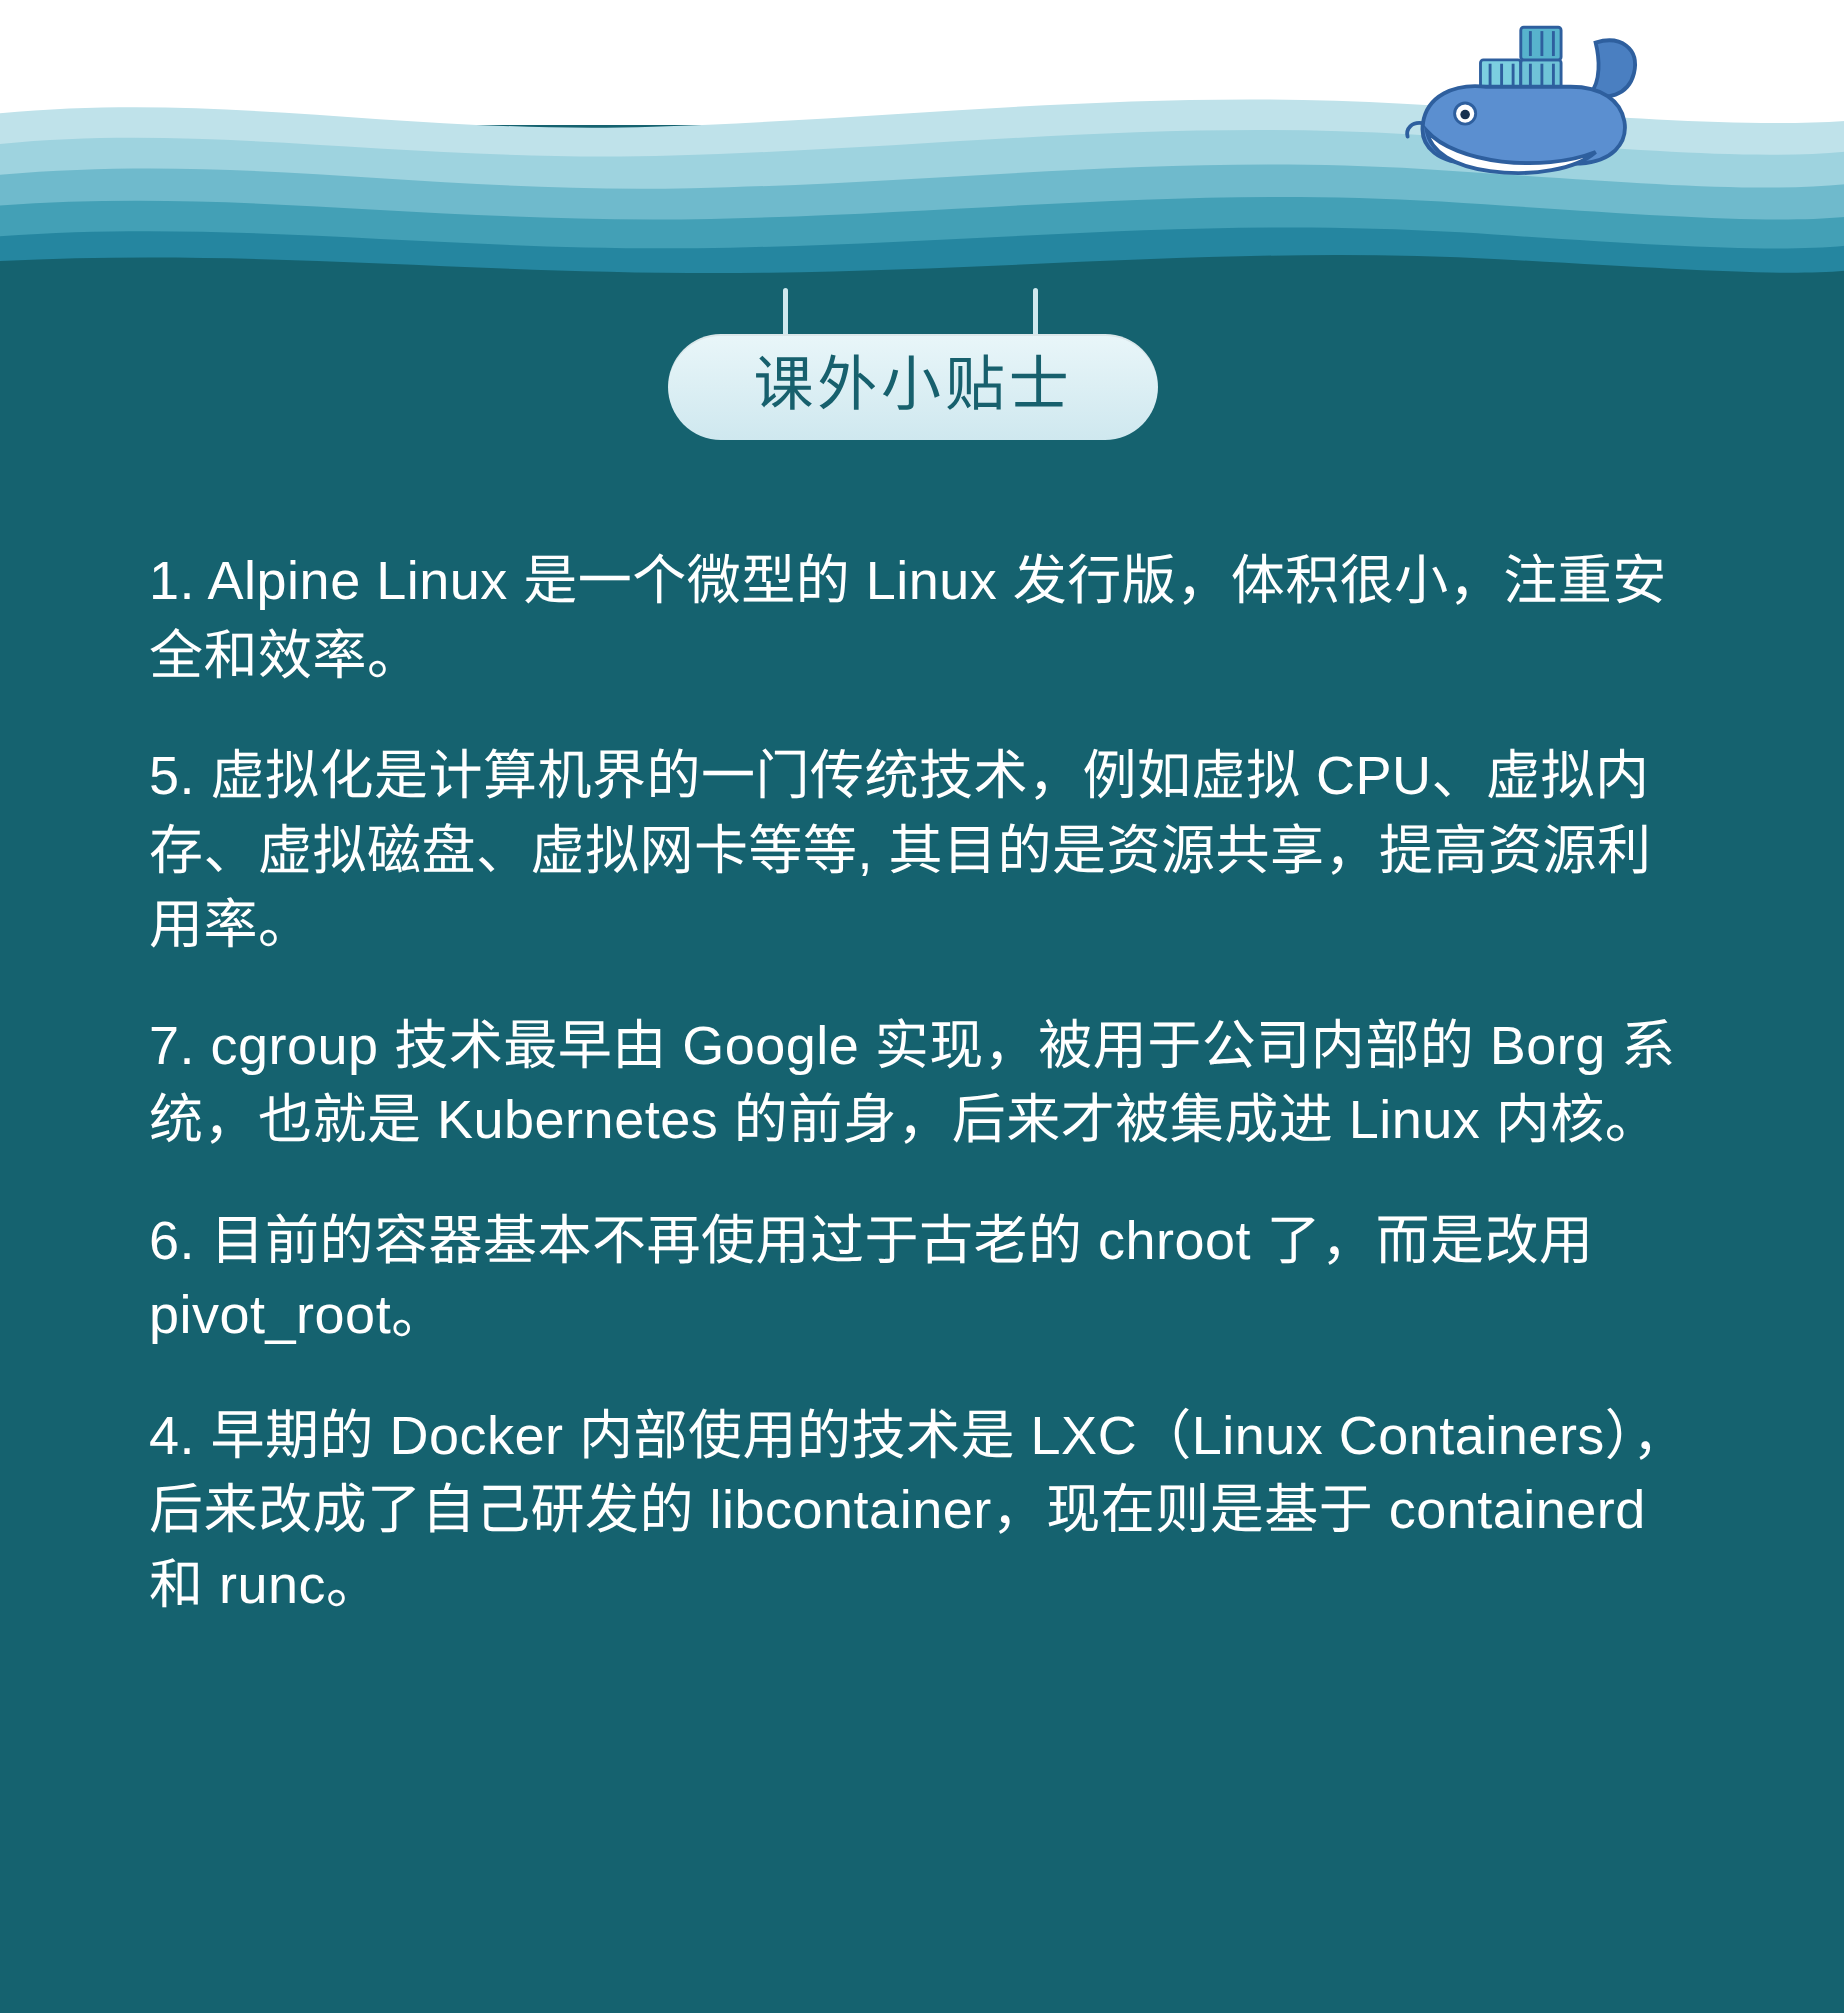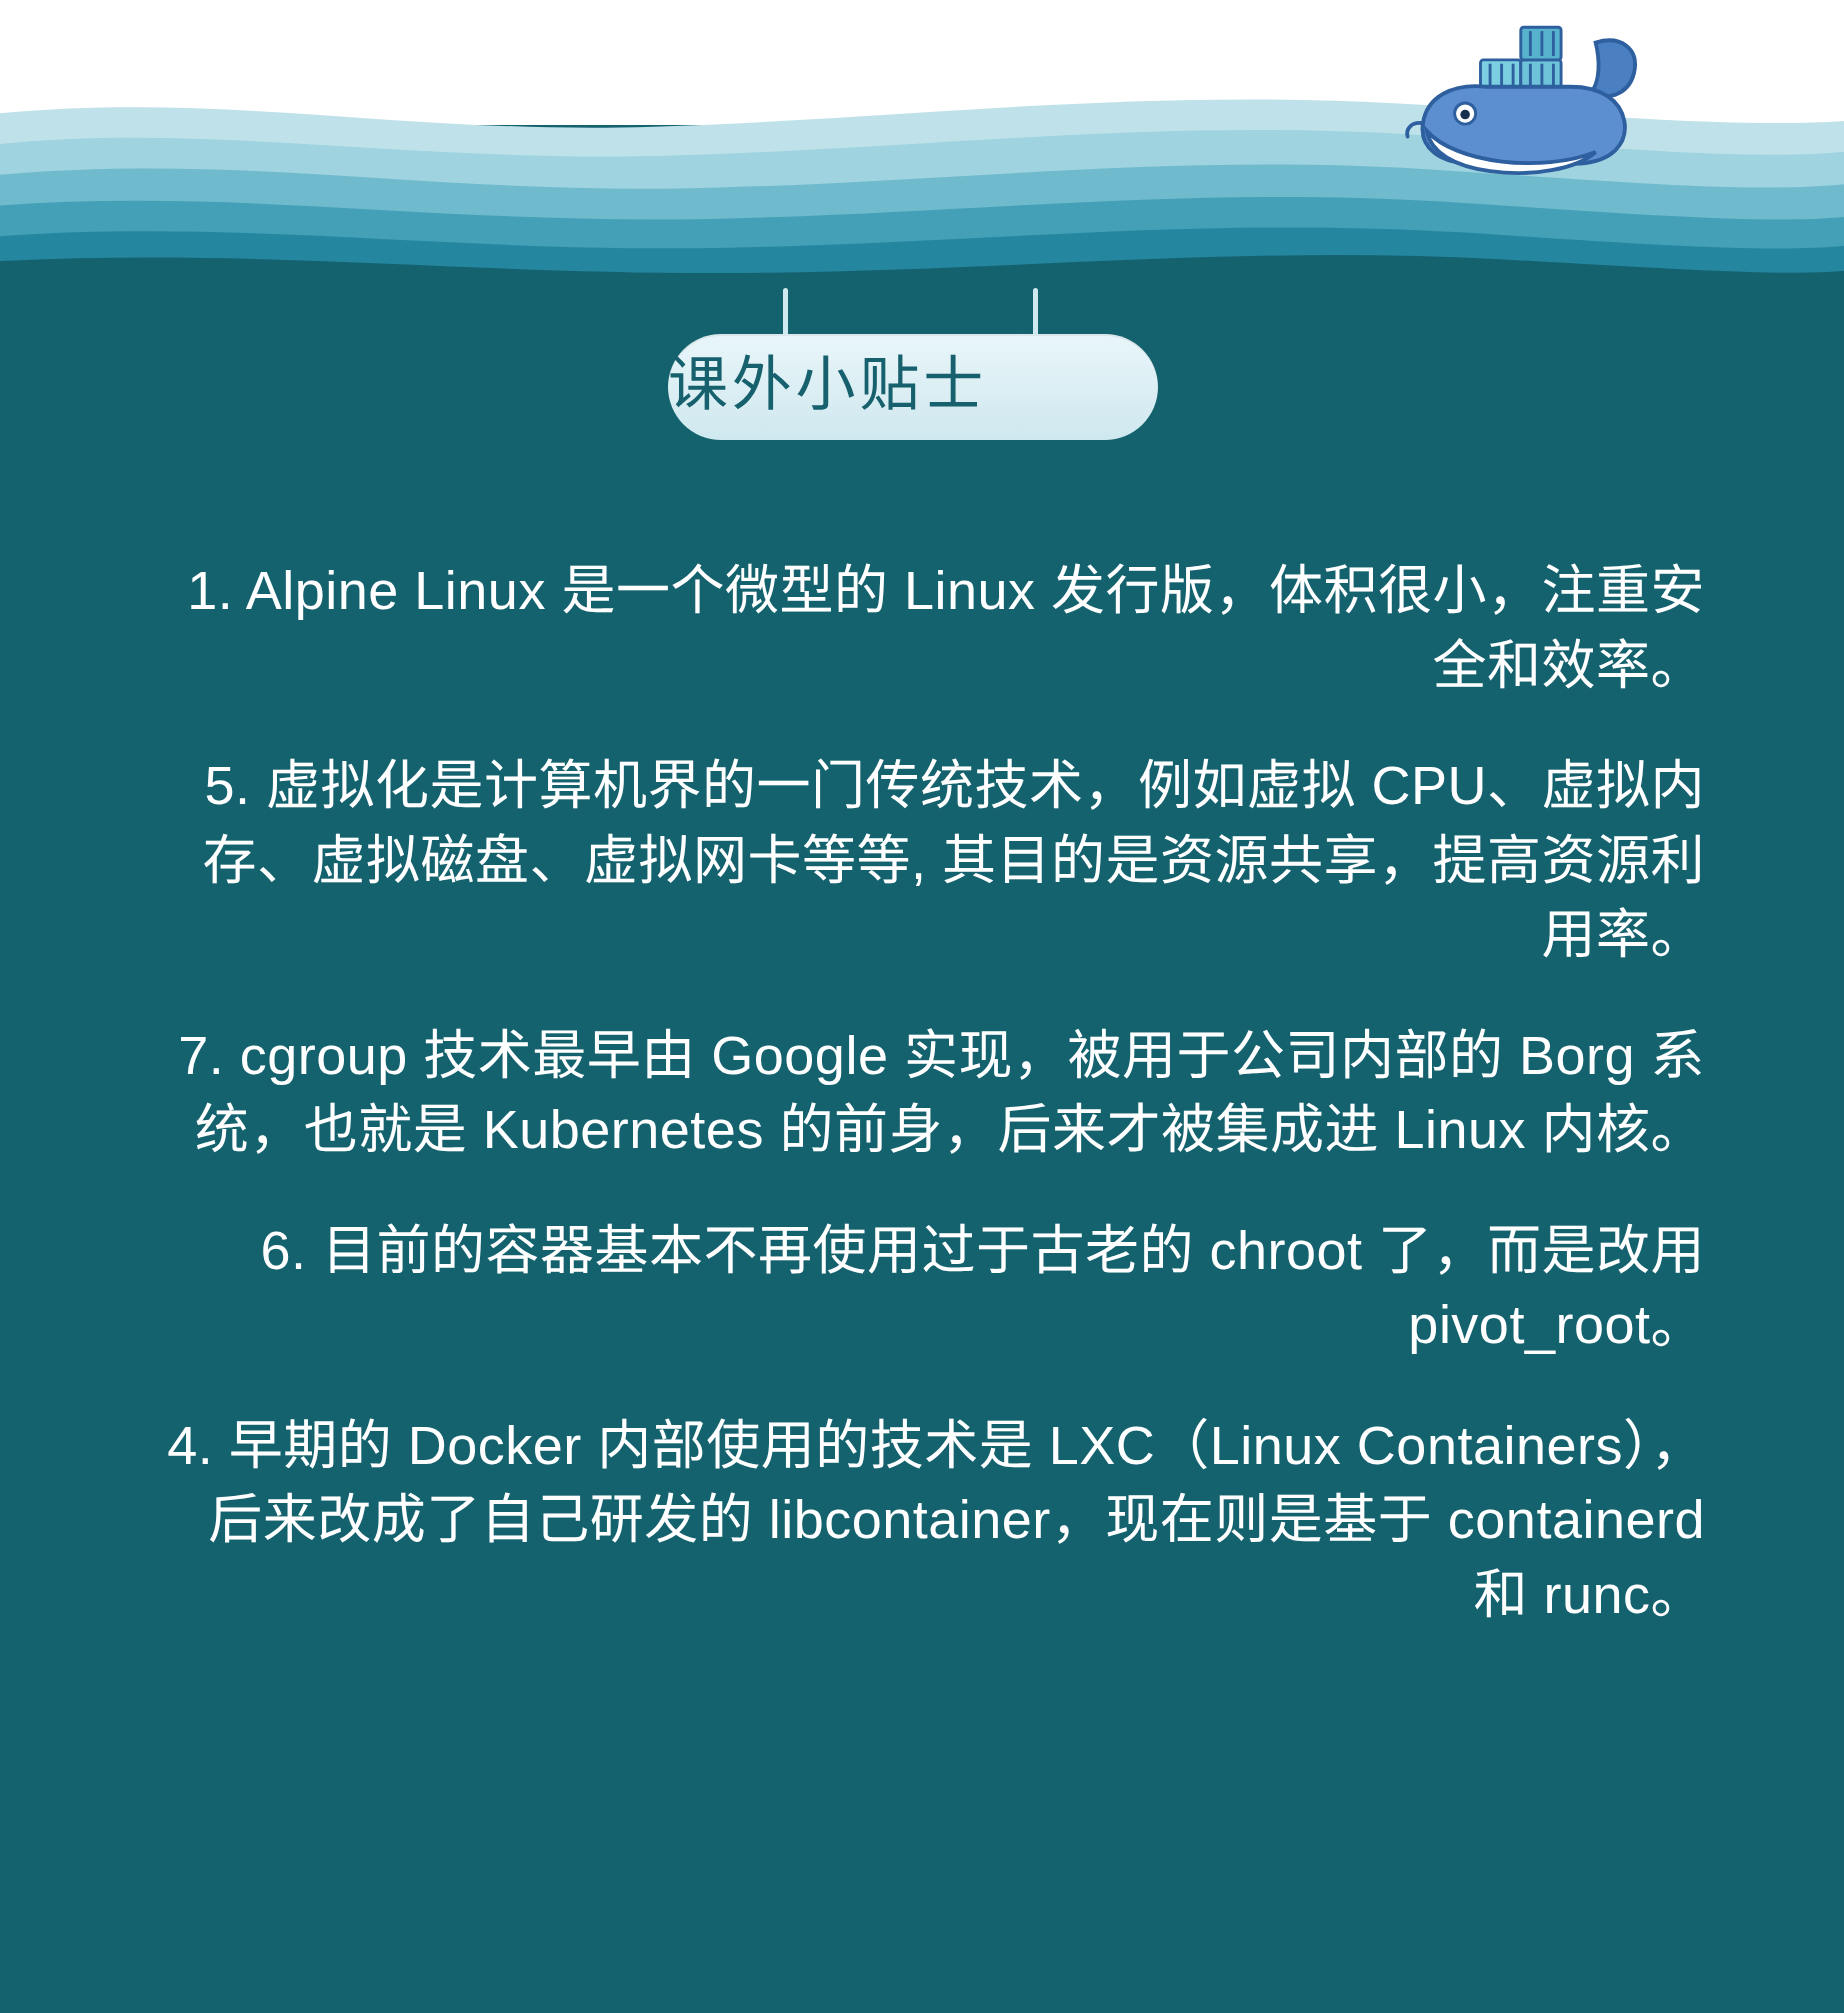--- a/index.html
+++ b/index.html
@@ -66,20 +66,21 @@
     position: absolute;
     left: 668px;
     top: 334px;
     width: 490px;
     height: 106px;
     border-radius: 56px;
     background: linear-gradient(180deg, #e9f6f9 0%, #cfe8ef 100%);
     box-shadow: 0 1.9px 0 rgba(0,0,0,0.06) inset;
     display: flex;
     align-items: center;
+    justify-content: center;
   }
   .title-pill .title-text {
     font-size: 60px;
     letter-spacing: 3.8px;
     color: #17606d;
     font-weight: 400;
     line-height: 1;
     padding-bottom: 3.8px;
   }
 
@@ -88,23 +89,23 @@
     position: absolute;
     left: 149px;
     top: 538px;
     width: 1556px;
     color: #ffffff;
   }
   .para {
     font-size: 54px;
     line-height: 1.38;
     letter-spacing: 0.5px;
-    margin: 15px 0 46px 0;
+    margin: 5px 0 46px 0;
     font-weight: 400;
-    text-align: right;
+    text-align: left;
     word-break: break-word;
   }
   .para:last-child { margin-bottom: 0; }
 </style>
 </head>
 <body>
 
 <div class="poster">
 
   <div class="sky"></div>

